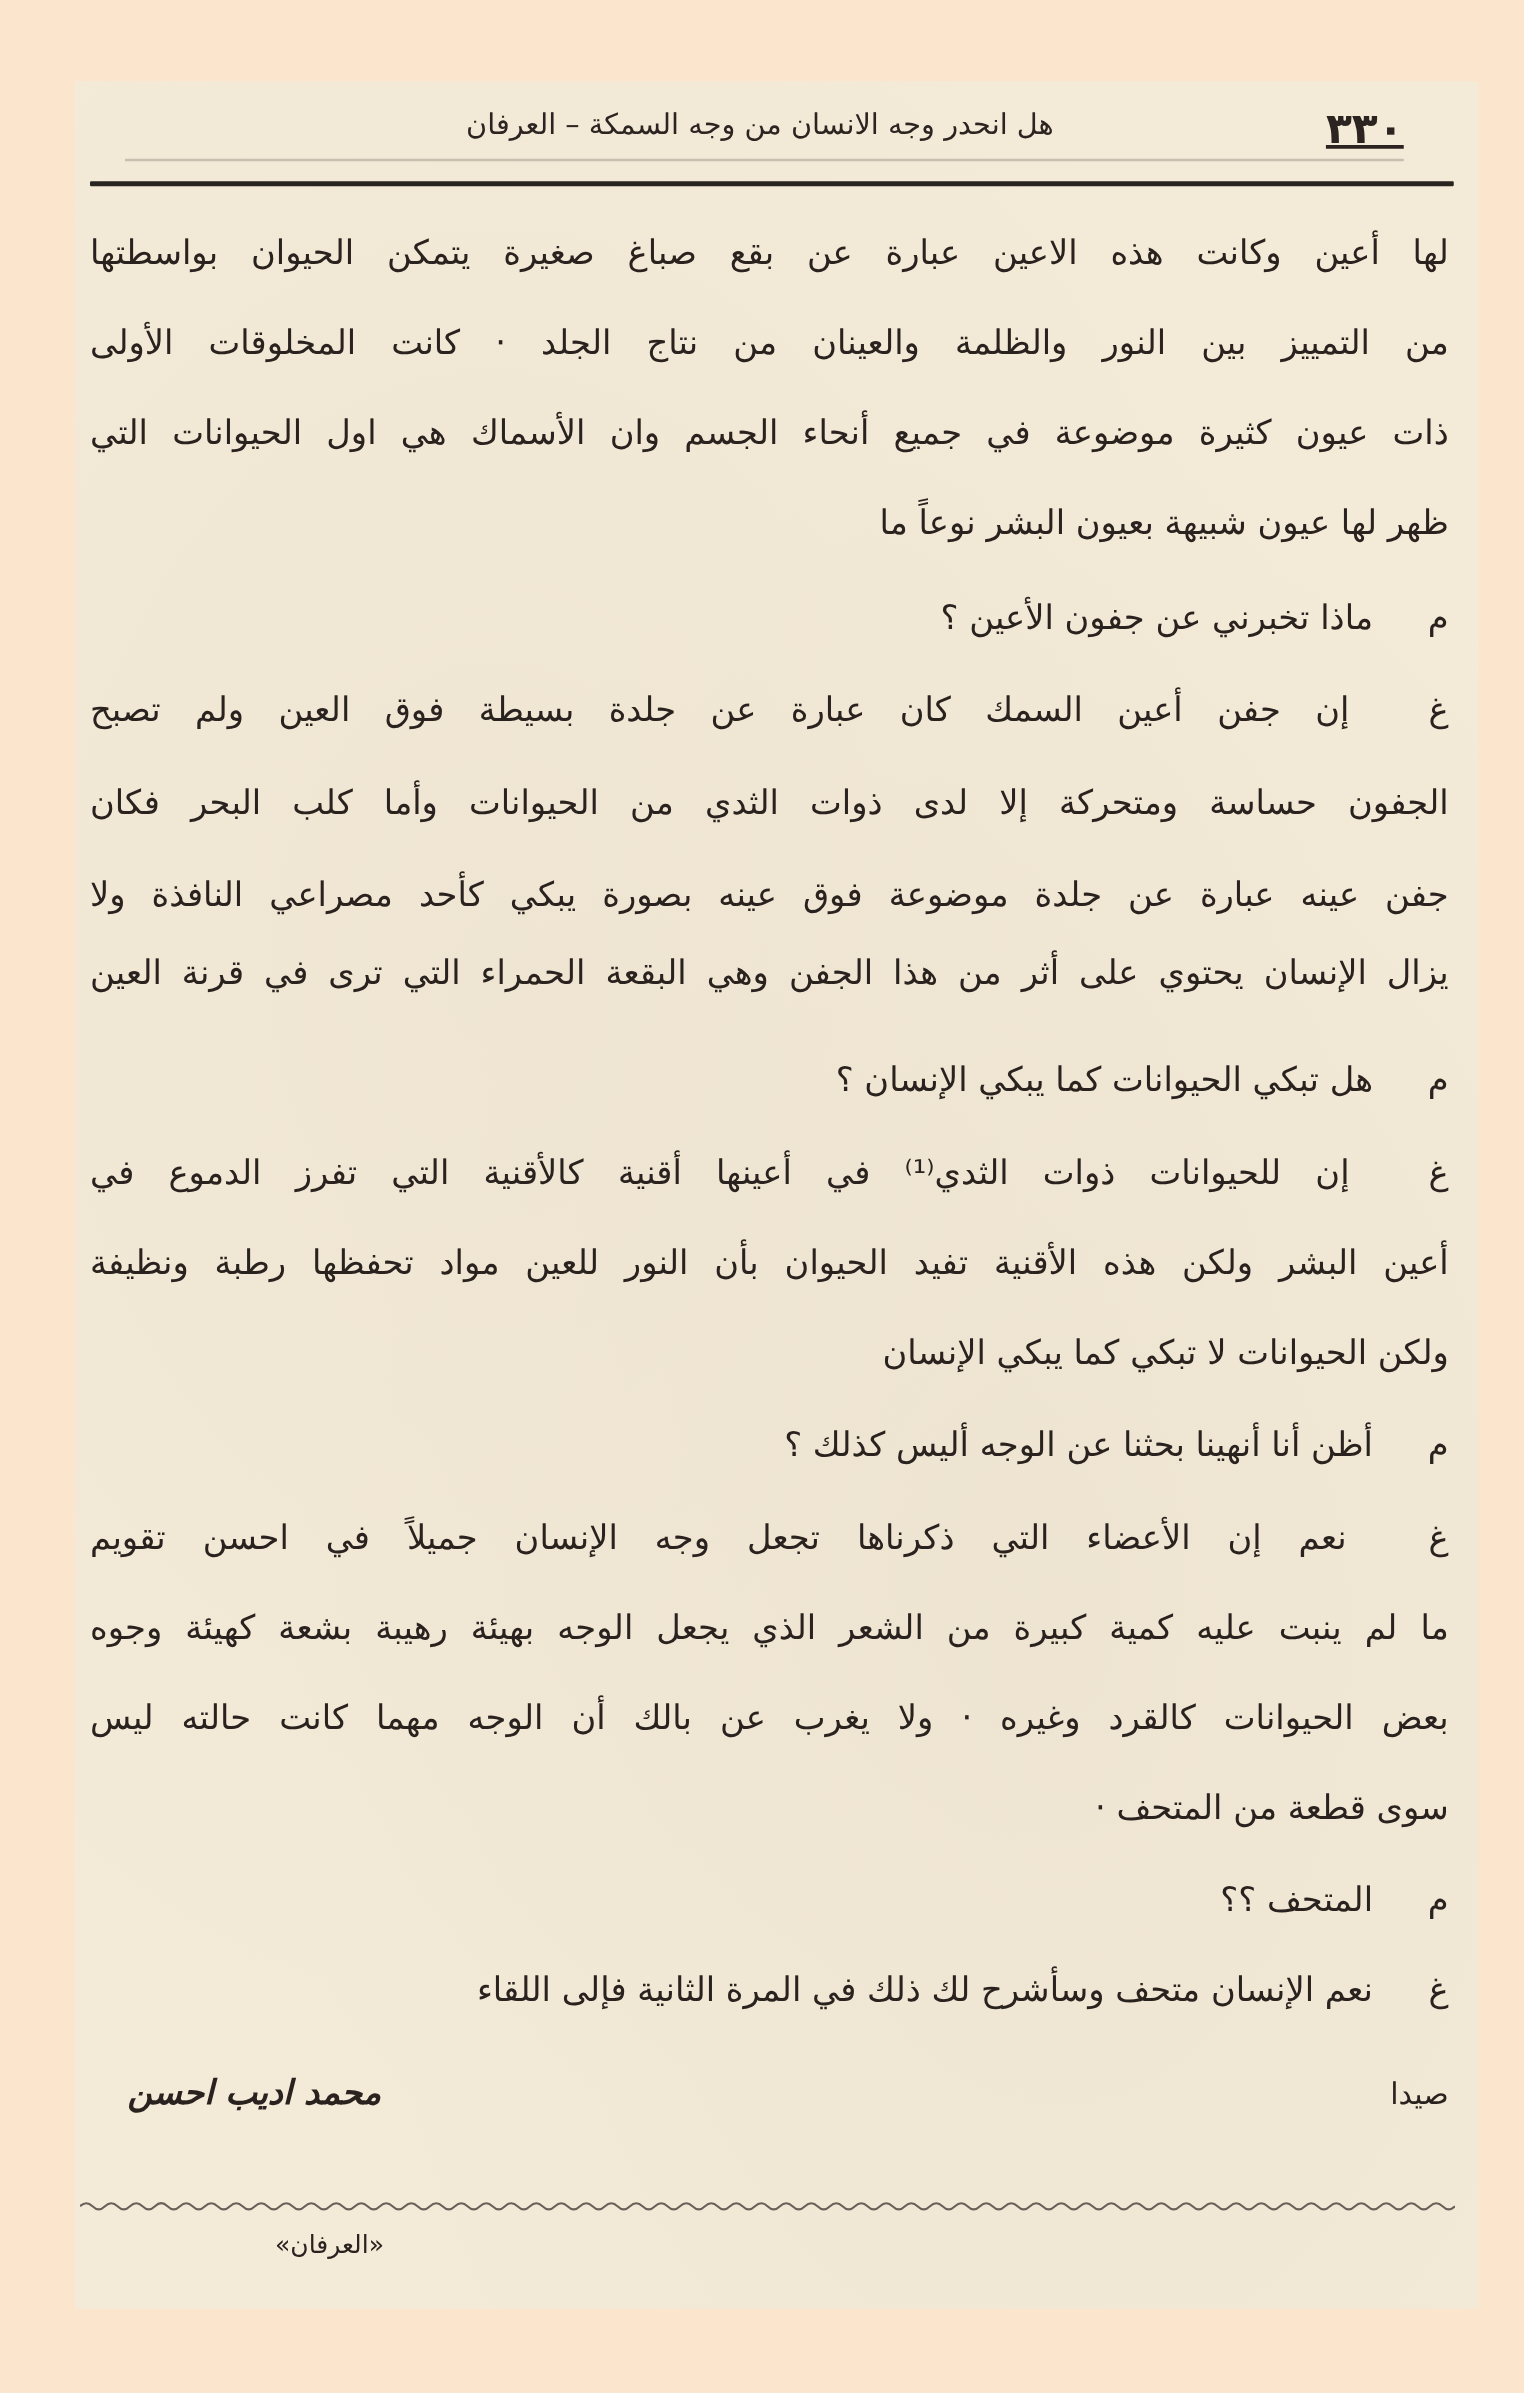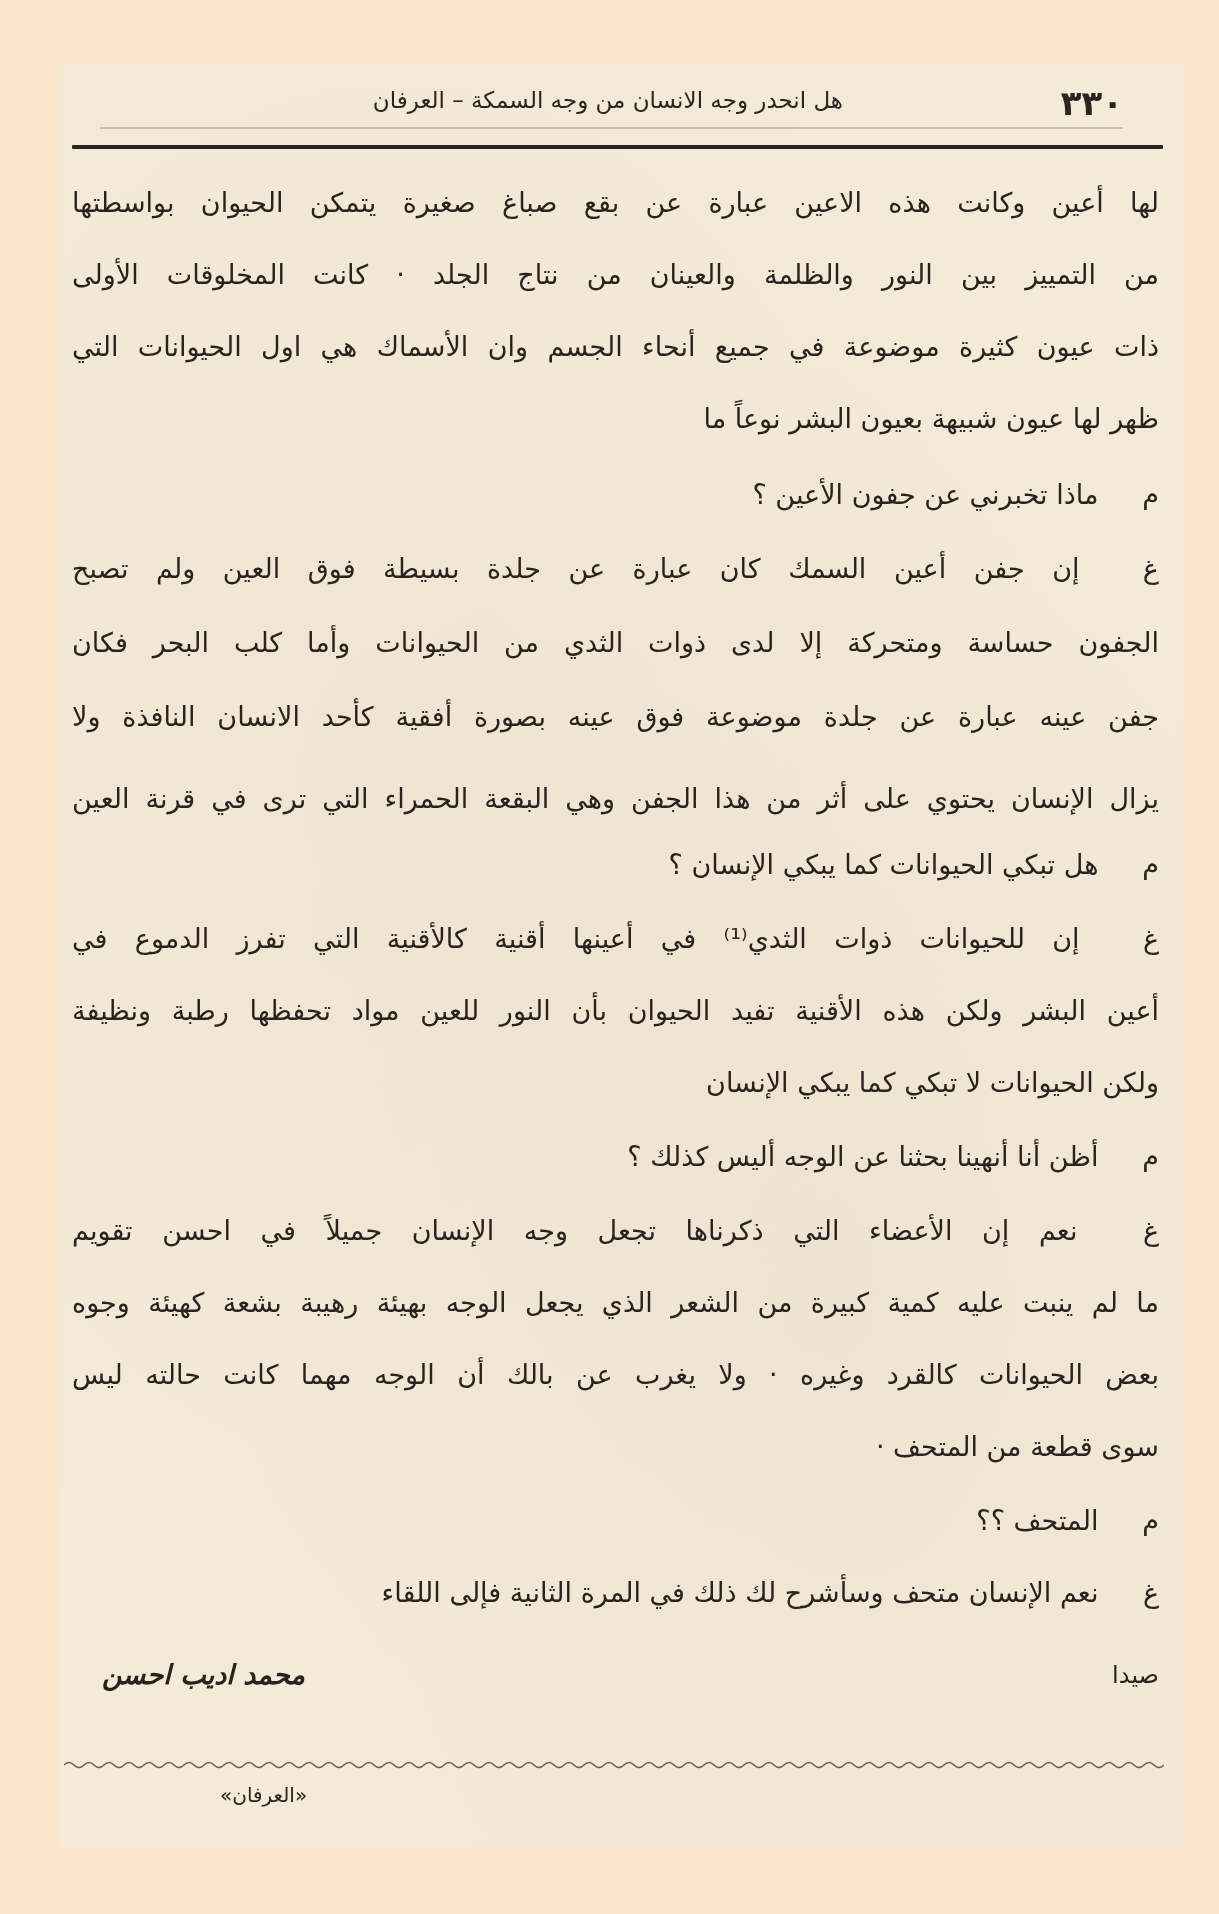--- a/index.html
+++ b/index.html
@@ -34,20 +34,21 @@
       direction: rtl;
     }
     .page-number {
       position: absolute;
       right: 60px;
       top: 18px;
       font-size: 34px;
       font-weight: bold;
       color: #2b2420;
       letter-spacing: 4px;
+      text-decoration: underline;
     }
     .running-title {
       position: absolute;
       right: 340px;
       top: 22px;
       font-size: 23px;
       color: #2b2420;
     }
     .header-thin-rule {
       position: absolute;
@@ -162,22 +163,22 @@
 
     <div class="line short" style="top:310px">
       <span class="speaker">م</span>
       <span>ماذا تخبرني عن جفون الأعين ؟</span>
     </div>
     <div class="line" style="top:384px">
       <span class="speaker">غ</span>
       <span>إن جفن أعين السمك كان عبارة عن جلدة بسيطة فوق العين ولم تصبح</span>
     </div>
     <div class="line" style="top:458px"><span>الجفون حساسة ومتحركة إلا لدى ذوات الثدي من الحيوانات وأما كلب البحر فكان</span></div>
-    <div class="line" style="top:532px"><span>جفن عينه عبارة عن جلدة موضوعة فوق عينه بصورة أفقية كأحد الانسان النافذة ولا</span></div>
-    <div class="line" style="top:614px"><span>يزال الإنسان يحتوي على أثر من هذا الجفن وهي البقعة الحمراء التي ترى في قرنة العين</span></div>
+    <div class="line" style="top:532px"><span>جفن عينه عبارة عن جلدة موضوعة فوق عينه بصورة يبكي كأحد مصراعي النافذة ولا</span></div>
+    <div class="line" style="top:594px"><span>يزال الإنسان يحتوي على أثر من هذا الجفن وهي البقعة الحمراء التي ترى في قرنة العين</span></div>
 
     <div class="line short" style="top:680px">
       <span class="speaker">م</span>
       <span>هل تبكي الحيوانات كما يبكي الإنسان ؟</span>
     </div>
     <div class="line" style="top:754px">
       <span class="speaker">غ</span>
       <span>إن للحيوانات ذوات الثدي⁽¹⁾ في أعينها أقنية كالأقنية التي تفرز الدموع في</span>
     </div>
     <div class="line" style="top:826px"><span>أعين البشر ولكن هذه الأقنية تفيد الحيوان بأن النور للعين مواد تحفظها رطبة ونظيفة</span></div>

